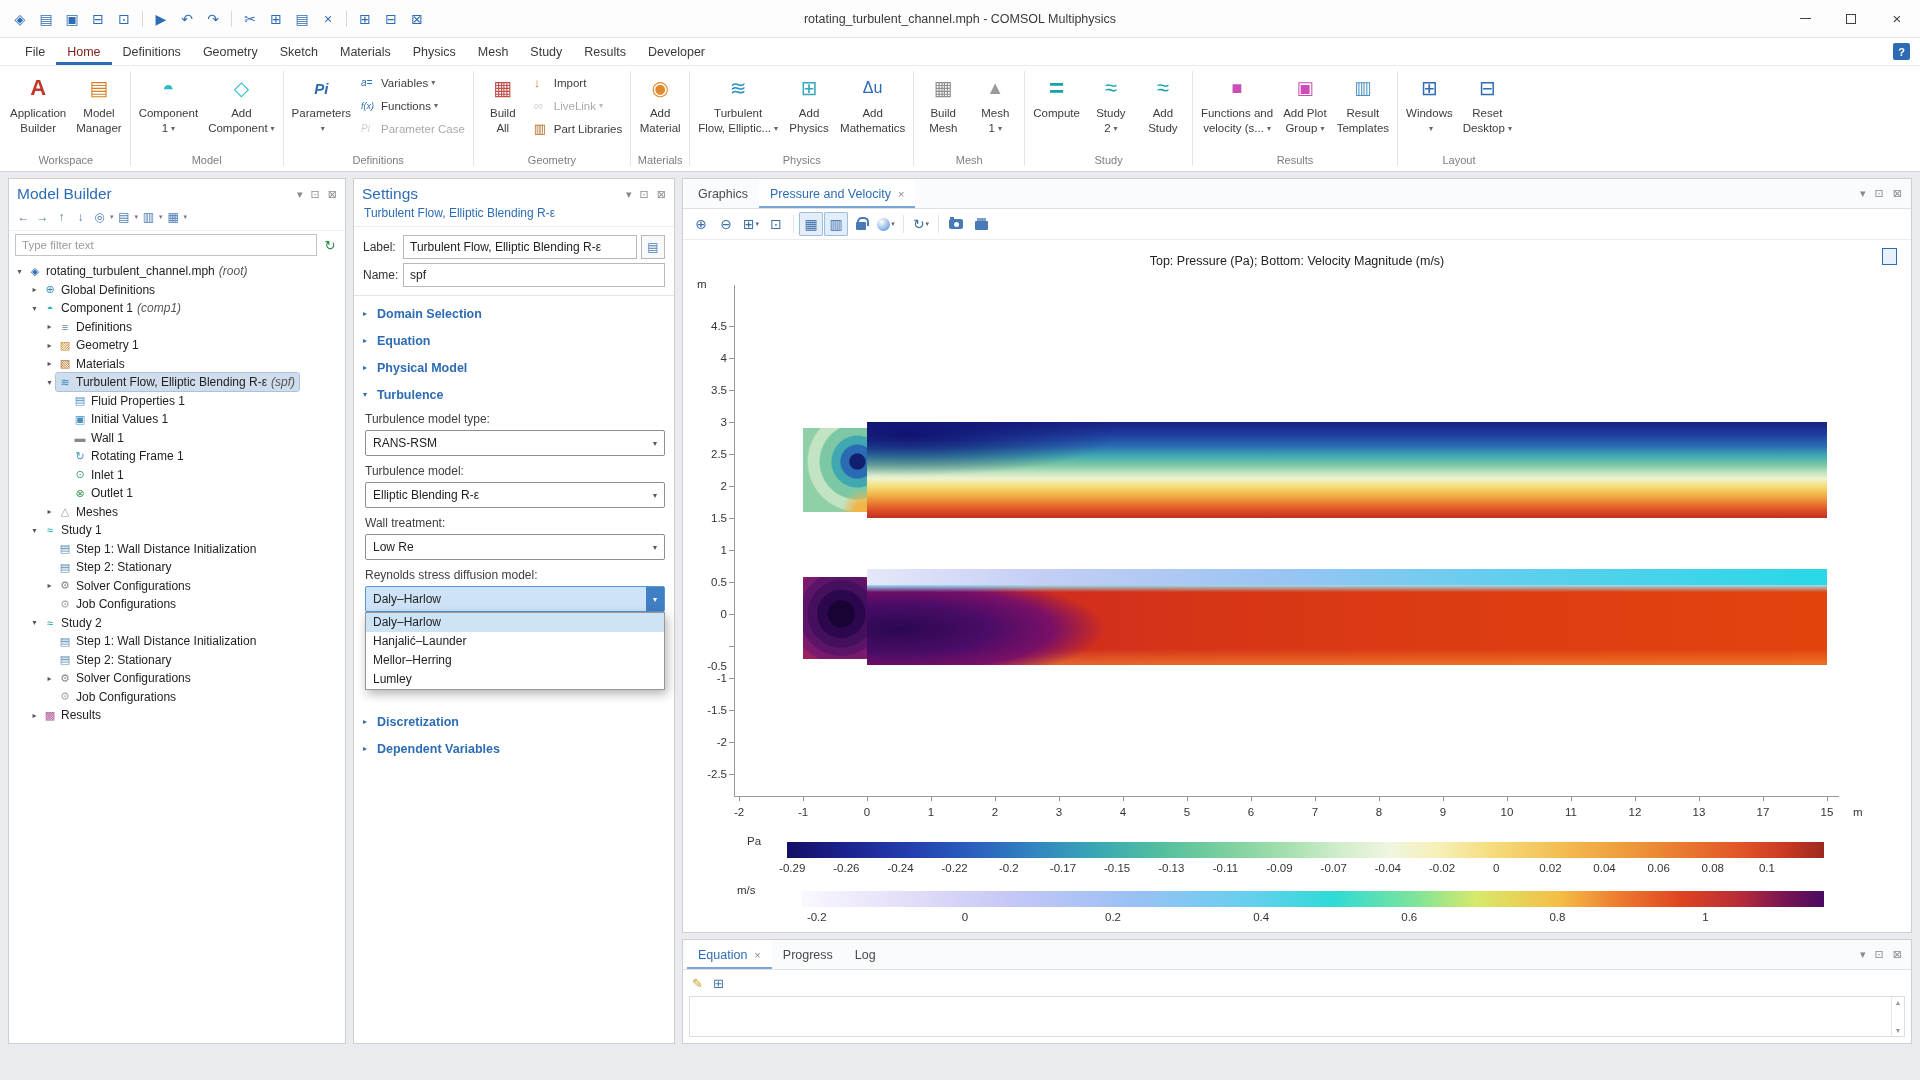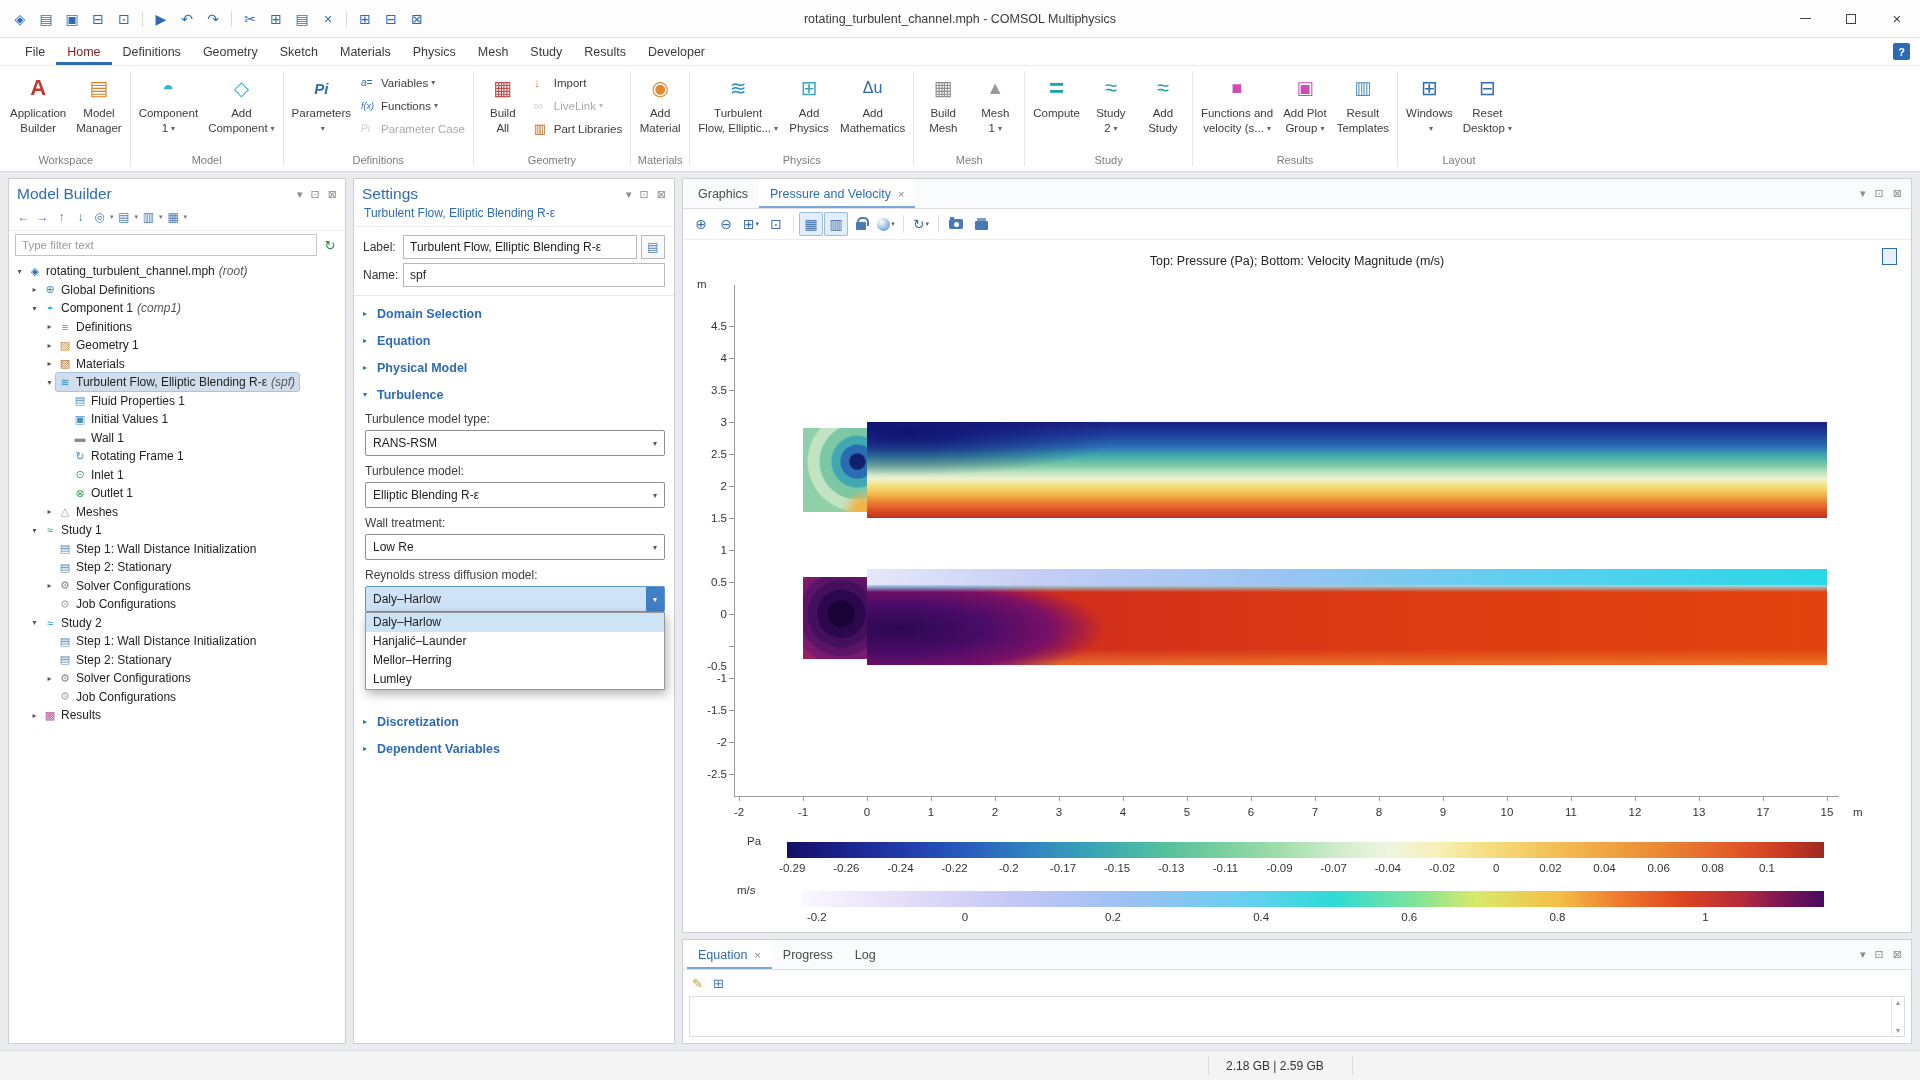--- a/index.html
+++ b/index.html
@@ -913,19 +913,14 @@
           <div class="msg-scroll">
             <span>▲</span>
             <span>▼</span>
           </div>
         </div>
       </div>
     </div>
 
   </div>
 
-  <div class="statusbar">
-    <span class="sb-sep s1"></span>
-    <span class="sb-text">2.18 GB | 2.59 GB</span>
-    <span class="sb-sep s2"></span>
-  </div>
 
 </div>
 
 </body></html>

